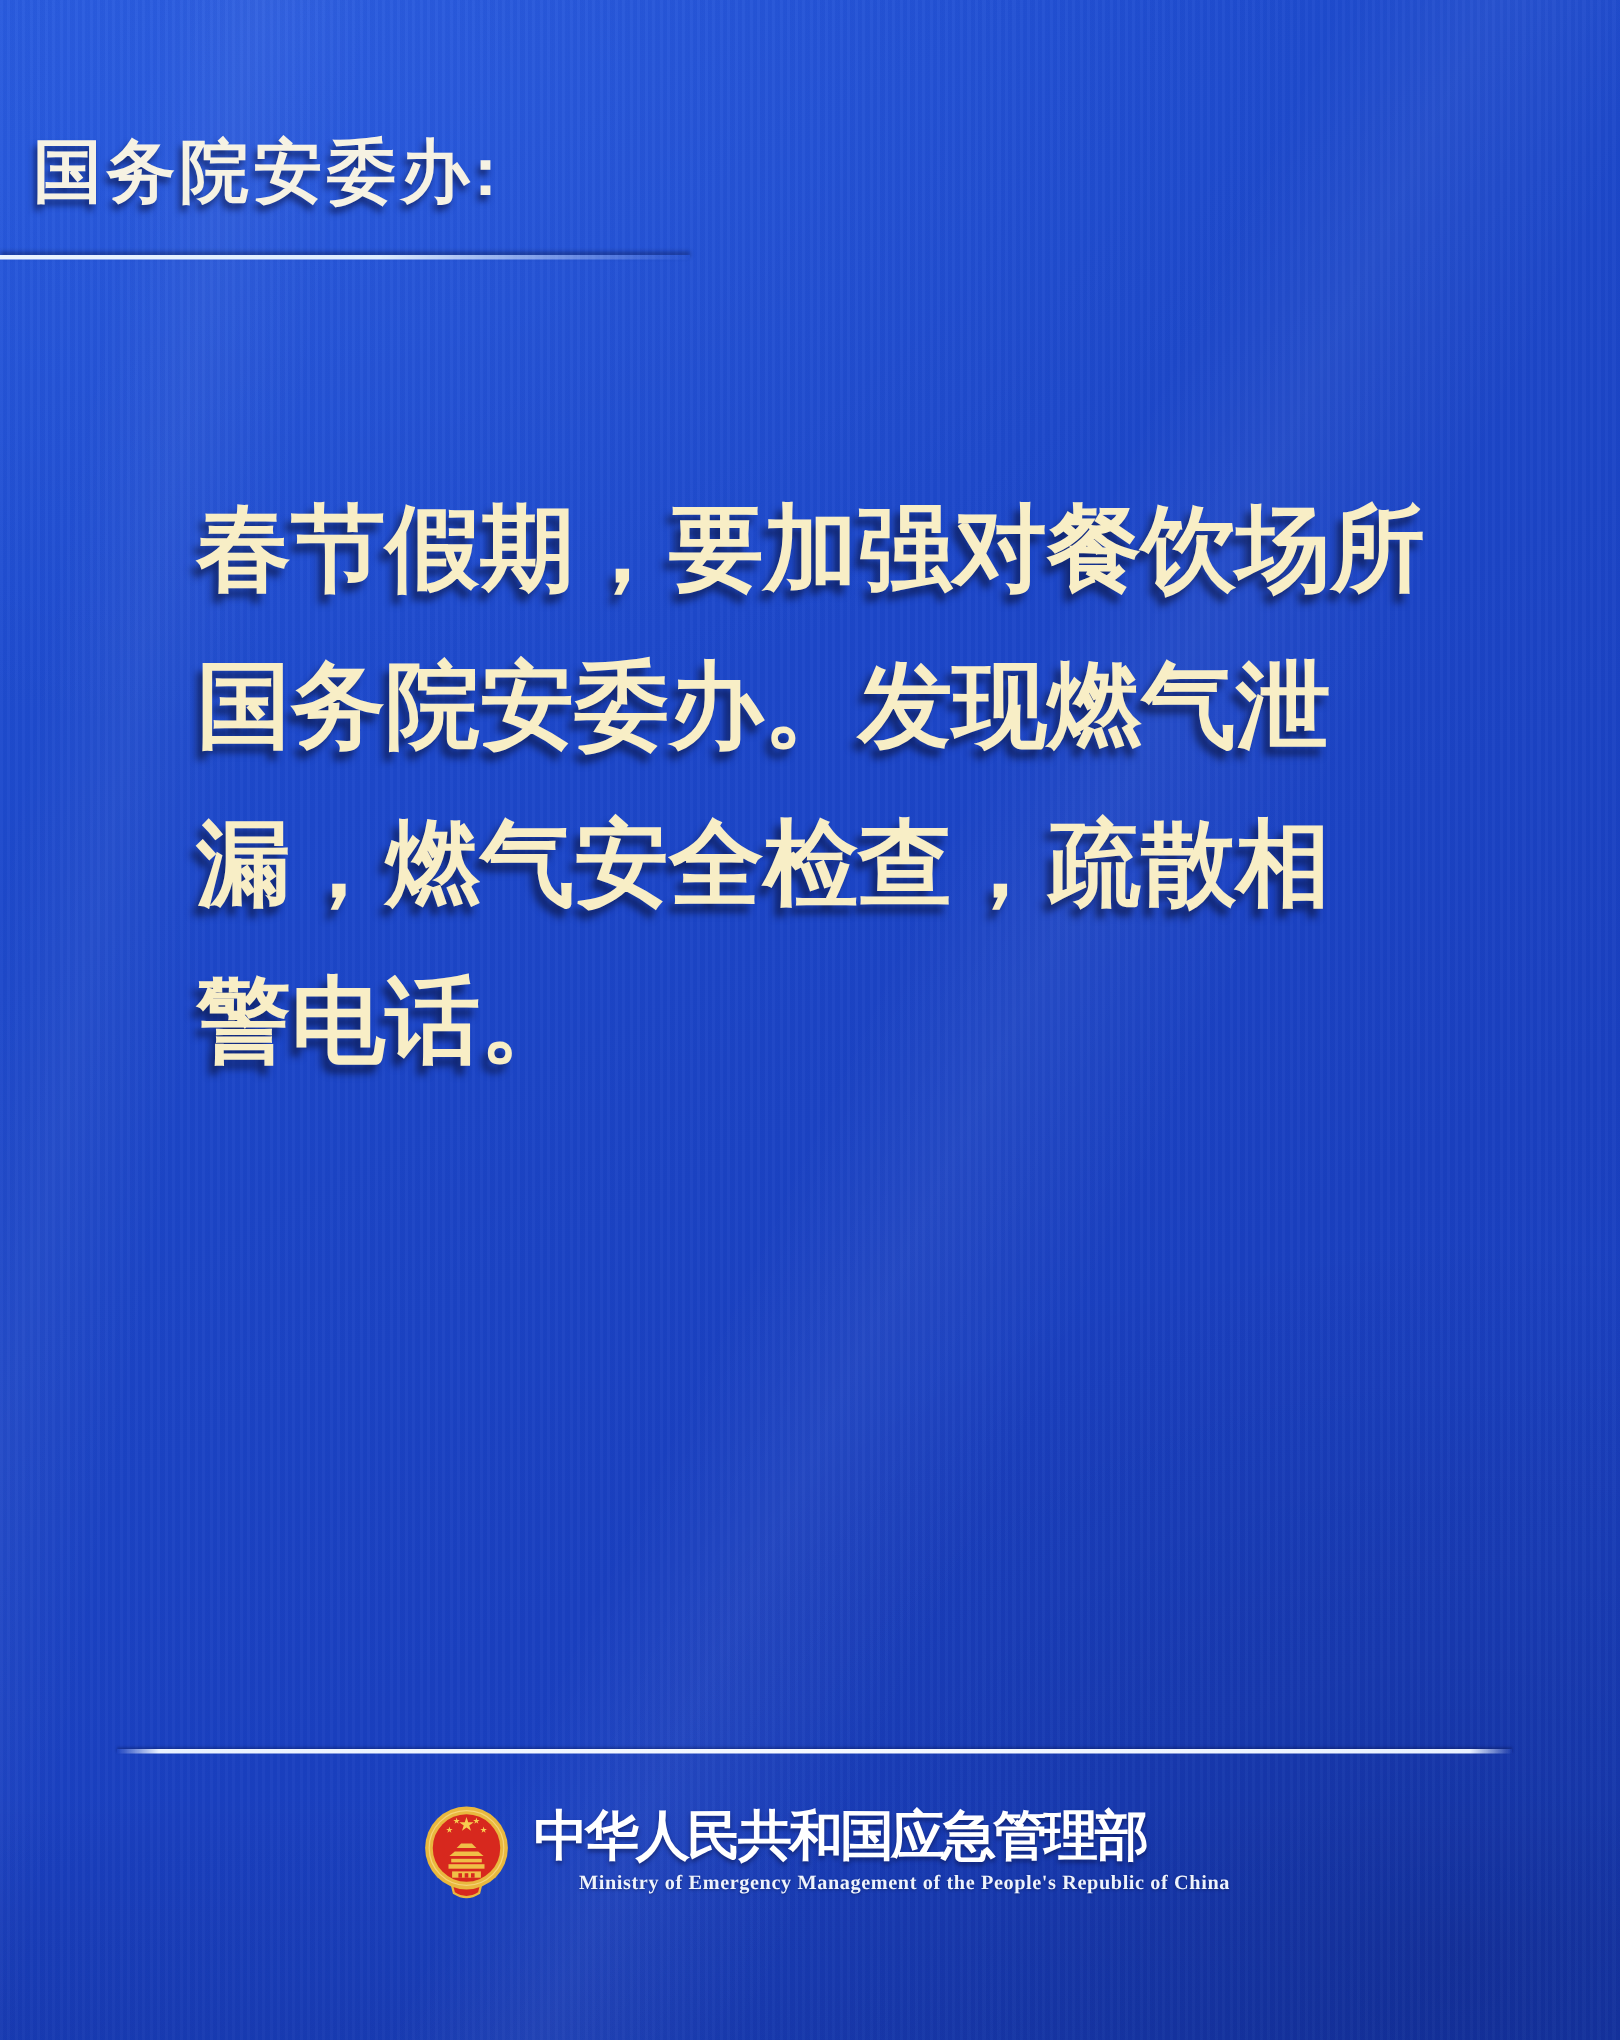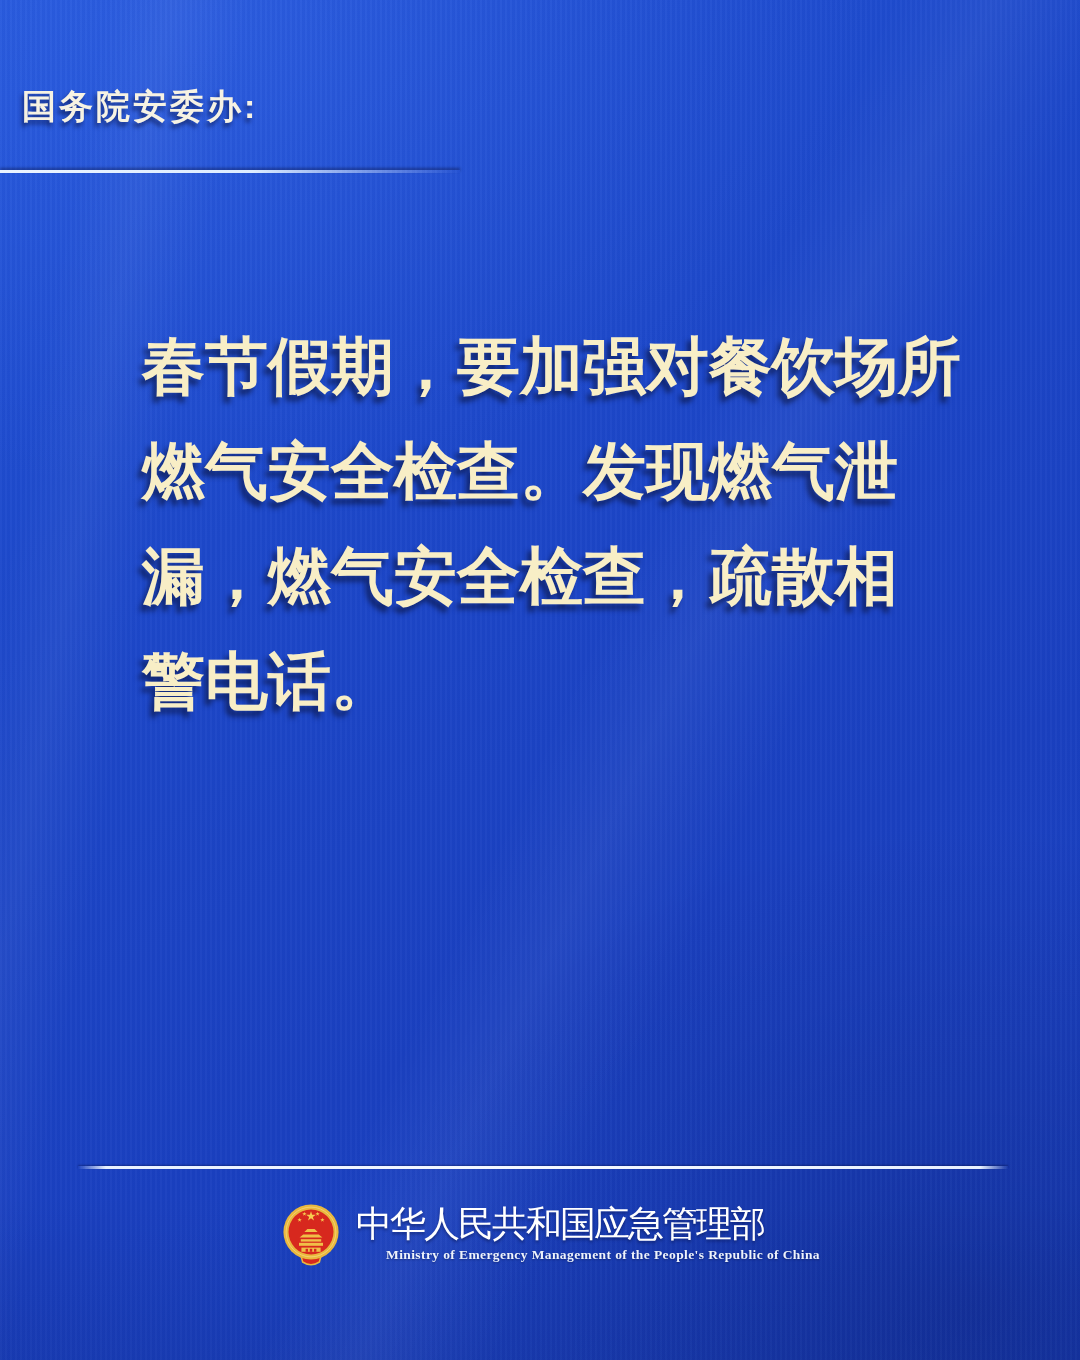--- a/index.html
+++ b/index.html
@@ -17,52 +17,51 @@
   .poster::before {
     content:""; position:absolute; inset:0; pointer-events:none;
     background:
       linear-gradient(115deg, rgba(255,255,255,0) 52%, rgba(255,255,255,0.045) 58%, rgba(255,255,255,0) 66%),
       linear-gradient(100deg, rgba(255,255,255,0) 8%, rgba(255,255,255,0.04) 13%, rgba(255,255,255,0) 19%),
       linear-gradient(0deg, rgba(0,5,50,0.10) 0%, rgba(0,0,0,0) 12%);
   }
 
   .header-title {
     position:absolute; left:22px; top:84px;
-    font-size:34px; font-weight:bold; letter-spacing:3px;
+    font-size:46px; font-weight:bold; letter-spacing:3px;
     color:#f6f2e3;
     text-shadow:-2px 4px 4px rgba(6,10,48,0.55);
     white-space:nowrap;
   }
   .header-underline {
     position:absolute; left:0; top:170px; width:460px; height:3px;
     background:linear-gradient(90deg, #eaf3ff 0%, #ddecff 55%, rgba(220,235,255,0) 100%);
     box-shadow:0 -2px 3px rgba(4,8,40,0.4);
   }
 
   .body-text {
     position:absolute; left:131px; top:314px; right:60px;
     font-size:63px; font-weight:bold;
     color:#f8eec6;
     text-shadow:-4px 6px 5px rgba(8,12,45,0.55);
     white-space:nowrap;
-    margin-left:11px;
   }
   .body-text .line { height:105px; line-height:105px; }
 
   .footer-divider {
     position:absolute; left:78px; top:1166px; width:930px; height:3px;
     background:linear-gradient(90deg, rgba(232,241,255,0) 0%, #e8f1ff 3%, #f4f8ff 50%, #e8f1ff 97%, rgba(232,241,255,0) 100%);
     box-shadow:0 -1px 2px rgba(0,8,50,0.35);
   }
 
   .emblem { position:absolute; left:281px; top:1203px; }
 
   .org-cn {
     position:absolute; left:356px; top:1200px;
-    font-size:36px; font-weight:normal; letter-spacing:-2px;
+    font-size:36px; font-weight:bold; letter-spacing:-2px;
     color:#ffffff; white-space:nowrap;
     text-shadow:0 2px 3px rgba(6,12,50,0.45);
   }
   .org-en {
     position:absolute; left:358px; top:1247px;
     font-family:"Liberation Serif","DejaVu Serif",serif;
     font-size:13.5px; font-weight:bold; letter-spacing:0.4px;
     color:#eef3fb; white-space:nowrap;
     text-shadow:0 1px 2px rgba(6,12,50,0.4);
     margin-left:28px;
@@ -71,21 +70,21 @@
 </head>
 <body>
 
 <div class="poster">
 
   <div class="header-title">国务院安委办:</div>
   <div class="header-underline"></div>
 
   <div class="body-text">
     <div class="line">春节假期，要加强对餐饮场所</div>
-    <div class="line">燃气安全检查。发现燃气泄</div>
+    <div class="line">国务院安委办。发现燃气泄</div>
     <div class="line">漏，燃气安全检查，疏散相</div>
     <div class="line">警电话。</div>
   </div>
 
   <div class="footer-divider"></div>
 
   <svg class="emblem" viewBox="0 0 100 106" width="60" height="64" aria-hidden="true">
     <defs>
       <path id="st" d="M0,-10 L2.25,-3.09 L9.51,-3.09 L3.63,1.18 L5.88,8.09 L0,3.82 L-5.88,8.09 L-3.63,1.18 L-9.51,-3.09 L-2.25,-3.09 Z"></path>
     </defs>

